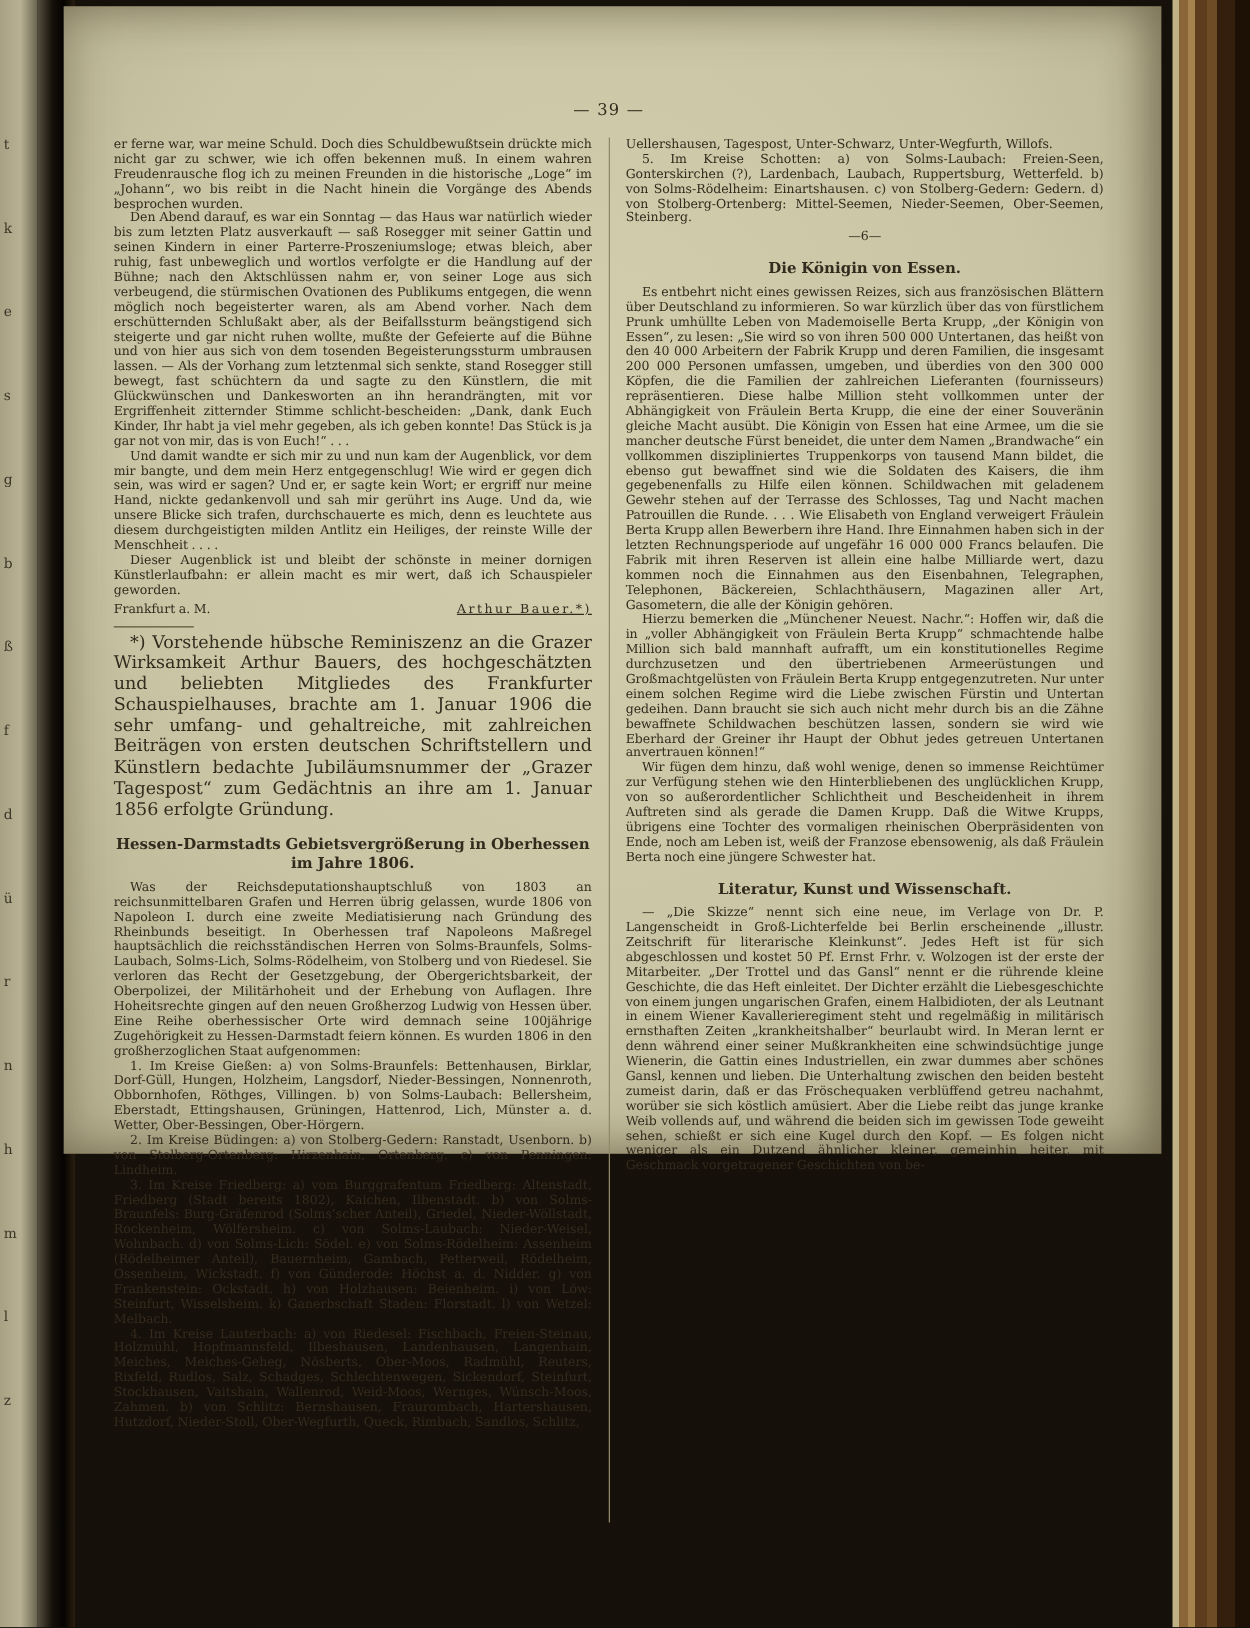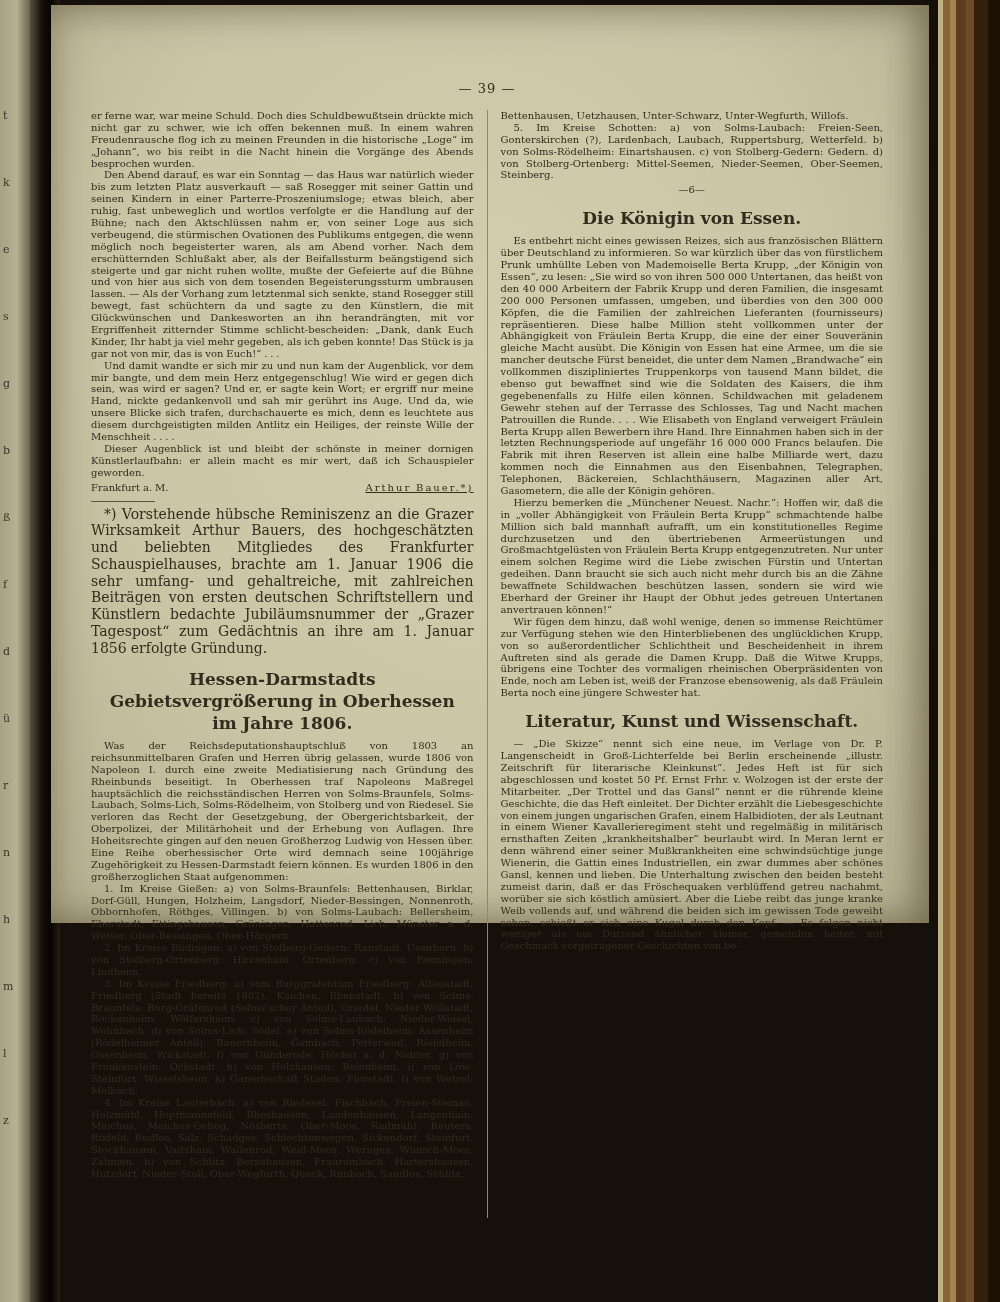--- a/index.html
+++ b/index.html
@@ -28,21 +28,21 @@
   .col{width:50%;font-size:10px;line-height:1.19;text-align:justify;
         hyphens:auto;-webkit-hyphens:auto;word-spacing:-0.3px;}
   .col-left{padding-right:13px;}
   .col-right{padding-left:13px;border-left:1px solid #8f8968;min-height:1108px;}
   .col p{margin:0;text-indent:13px;}
   .noindent-first p:first-child{text-indent:0;}
   .sigrow{display:flex;justify-content:space-between;margin:3px 0 7px;}
   .gesperrt{letter-spacing:2px;text-decoration:underline;}
   .fnrule{width:64px;border:none;border-top:1px solid #5c543e;margin:1px 0 4px 0;}
   .footnote{font-size:14px;line-height:1.2;text-align:justify;text-indent:13px;}
-  .headline{font-weight:bold;text-align:center;font-size:17px;line-height:1.3;
+  .headline{font-weight:bold;text-align:center;font-size:12px;line-height:1.3;
         margin:11px 0 6px;text-indent:0;}
   .headline span{display:block;}
   .divmark{text-align:center;margin:3px 0 1px;font-size:10px;}
 </style>
 </head>
 <body>
 
 <div class="scan">
 
   <div class="adjacent-page">
@@ -100,21 +100,21 @@
               <p>Was der Reichsdeputationshauptschluß von 1803 an reichsunmittelbaren Grafen und Herren übrig gelassen, wurde 1806 von Napoleon I. durch eine zweite Mediatisierung nach Gründung des Rheinbunds beseitigt. In Oberhessen traf Napoleons Maßregel hauptsächlich die reichsständischen Herren von Solms-Braunfels, Solms-Laubach, Solms-Lich, Solms-Rödelheim, von Stolberg und von Riedesel. Sie verloren das Recht der Gesetzgebung, der Obergerichtsbarkeit, der Oberpolizei, der Militärhoheit und der Erhebung von Auflagen. Ihre Hoheitsrechte gingen auf den neuen Großherzog Ludwig von Hessen über. Eine Reihe oberhessischer Orte wird demnach seine 100jährige Zugehörigkeit zu Hessen-Darmstadt feiern können. Es wurden 1806 in den großherzoglichen Staat aufgenommen:</p>
               <p>1. Im Kreise Gießen: a) von Solms-Braunfels: Bettenhausen, Birklar, Dorf-Güll, Hungen, Holzheim, Langsdorf, Nieder-Bessingen, Nonnenroth, Obbornhofen, Röthges, Villingen. b) von Solms-Laubach: Bellersheim, Eberstadt, Ettingshausen, Grüningen, Hattenrod, Lich, Münster a. d. Wetter, Ober-Bessingen, Ober-Hörgern.</p>
               <p>2. Im Kreise Büdingen: a) von Stolberg-Gedern: Ranstadt, Usenborn. b) von Stolberg-Ortenberg: Hirzenhain, Ortenberg. c) von Penningen: Lindheim.</p>
               <p>3. Im Kreise Friedberg: a) vom Burggrafentum Friedberg: Altenstadt, Friedberg (Stadt bereits 1802), Kaichen, Ilbenstadt. b) von Solms-Braunfels: Burg-Gräfenrod (Solms’scher Anteil), Griedel, Nieder-Wöllstadt, Rockenheim, Wölfersheim. c) von Solms-Laubach: Nieder-Weisel, Wohnbach. d) von Solms-Lich: Södel. e) von Solms-Rödelheim: Assenheim (Rödelheimer Anteil), Bauernheim, Gambach, Petterweil, Rödelheim, Ossenheim, Wickstadt. f) von Günderode: Höchst a. d. Nidder. g) von Frankenstein: Ockstadt. h) von Holzhausen: Beienheim. i) von Löw: Steinfurt, Wisselsheim. k) Ganerbschaft Staden: Florstadt. l) von Wetzel: Melbach.</p>
               <p>4. Im Kreise Lauterbach: a) von Riedesel: Fischbach, Freien-Steinau, Holzmühl, Hopfmannsfeld, Ilbeshausen, Landenhausen, Langenhain, Meiches, Meiches-Geheg, Nösberts, Ober-Moos, Radmühl, Reuters, Rixfeld, Rudlos, Salz, Schadges, Schlechtenwegen, Sickendorf, Steinfurt, Stockhausen, Vaitshain, Wallenrod, Weid-Moos, Wernges, Wünsch-Moos, Zahmen. b) von Schlitz: Bernshausen, Fraurombach, Hartershausen, Hutzdorf, Nieder-Stoll, Ober-Wegfurth, Queck, Rimbach, Sandlos, Schlitz,</p>
             </div>
         </div>
 
         <div class="col col-right">
           <div class="noindent-first">
-              <p>Bettenhausen, Uetzhausen, Unter-Schwarz, Unter-Wegfurth, Willofs.</p>
+              <p>Uellershausen, Tagespost, Unter-Schwarz, Unter-Wegfurth, Willofs.</p>
               <p>5. Im Kreise Schotten: a) von Solms-Laubach: Freien-Seen, Gonterskirchen (?), Lardenbach, Laubach, Ruppertsburg, Wetterfeld. b) von Solms-Rödelheim: Einartshausen. c) von Stolberg-Gedern: Gedern. d) von Stolberg-Ortenberg: Mittel-Seemen, Nieder-Seemen, Ober-Seemen, Steinberg.</p>
             </div>
 
           <div class="divmark">—6—</div>
 
           <div class="headline">Die Königin von Essen.</div>
 
           <div>
               <p>Es entbehrt nicht eines gewissen Reizes, sich aus französischen Blättern über Deutschland zu informieren. So war kürzlich über das von fürstlichem Prunk umhüllte Leben von Mademoiselle Berta Krupp, „der Königin von Essen“, zu lesen: „Sie wird so von ihren 500 000 Untertanen, das heißt von den 40 000 Arbeitern der Fabrik Krupp und deren Familien, die insgesamt 200 000 Personen umfassen, umgeben, und überdies von den 300 000 Köpfen, die die Familien der zahlreichen Lieferanten (fournisseurs) repräsentieren. Diese halbe Million steht vollkommen unter der Abhängigkeit von Fräulein Berta Krupp, die eine der einer Souveränin gleiche Macht ausübt. Die Königin von Essen hat eine Armee, um die sie mancher deutsche Fürst beneidet, die unter dem Namen „Brandwache“ ein vollkommen diszipliniertes Truppenkorps von tausend Mann bildet, die ebenso gut bewaffnet sind wie die Soldaten des Kaisers, die ihm gegebenenfalls zu Hilfe eilen können. Schildwachen mit geladenem Gewehr stehen auf der Terrasse des Schlosses, Tag und Nacht machen Patrouillen die Runde. . . . Wie Elisabeth von England verweigert Fräulein Berta Krupp allen Bewerbern ihre Hand. Ihre Einnahmen haben sich in der letzten Rechnungsperiode auf ungefähr 16 000 000 Francs belaufen. Die Fabrik mit ihren Reserven ist allein eine halbe Milliarde wert, dazu kommen noch die Einnahmen aus den Eisenbahnen, Telegraphen, Telephonen, Bäckereien, Schlachthäusern, Magazinen aller Art, Gasometern, die alle der Königin gehören.</p>
               <p>Hierzu bemerken die „Münchener Neuest. Nachr.“: Hoffen wir, daß die in „voller Abhängigkeit von Fräulein Berta Krupp“ schmachtende halbe Million sich bald mannhaft aufrafft, um ein konstitutionelles Regime durchzusetzen und den übertriebenen Armeerüstungen und Großmachtgelüsten von Fräulein Berta Krupp entgegenzutreten. Nur unter einem solchen Regime wird die Liebe zwischen Fürstin und Untertan gedeihen. Dann braucht sie sich auch nicht mehr durch bis an die Zähne bewaffnete Schildwachen beschützen lassen, sondern sie wird wie Eberhard der Greiner ihr Haupt der Obhut jedes getreuen Untertanen anvertrauen können!“</p>

